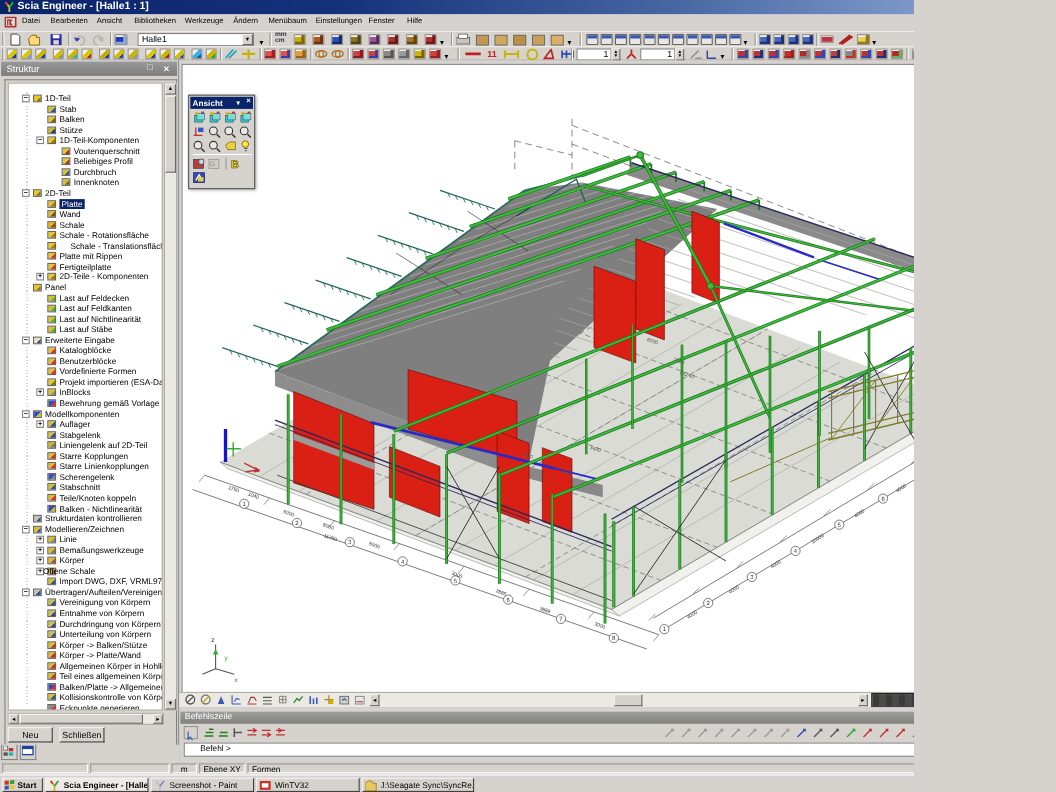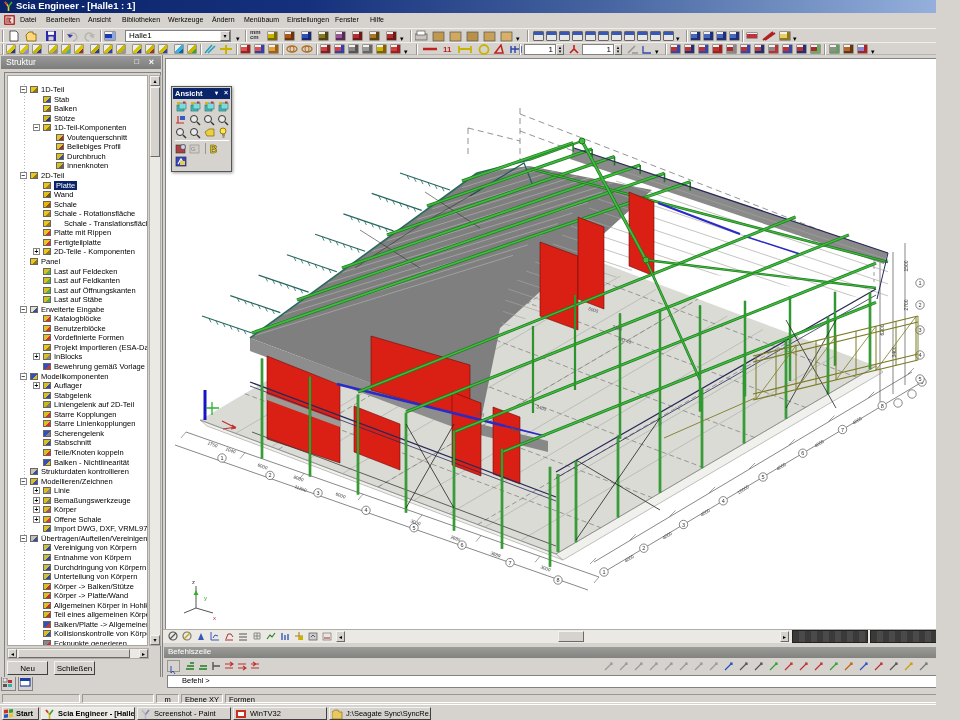--- a/index.html
+++ b/index.html
@@ -1,15 +1,15 @@
 <!DOCTYPE html>
 <html><head><meta charset="utf-8"><style>*{margin:0;padding:0;box-sizing:border-box;}
 html,body{width:960px;height:720px;overflow:hidden;font-family:"Liberation Sans",sans-serif;background:#d6d3ce;}
 .abs{position:absolute;}
-#root{position:relative;width:936px;height:720px;background:#c4b5fd;overflow:hidden;}
+#root{position:relative;width:831px;height:720px;background:#c4b5fd;overflow:hidden;}
 #title{left:0;top:0;width:960px;height:13px;background:linear-gradient(to right,#0a246a 0%,#16317c 32%,#44639f 62%,#9ab5e0 100%);color:#fff;font-size:9.5px;font-weight:bold;}
 #menubar{left:0;top:13px;width:960px;height:15px;background:#d6d3ce;font-size:7px;color:#000;}
 .mi{position:absolute;top:3px;}
 .ic{position:absolute;border-radius:1px;}
 .sep{position:absolute;width:2px;border-left:1px solid #9a968f;border-right:1px solid #fff;}
 .tico{position:absolute;width:8px;height:7px;}
 .texp{position:absolute;width:7px;height:7px;border:1px solid #848484;background:#fff;font-size:6.5px;line-height:5px;text-align:center;color:#000;font-weight:bold;}
 .trow{position:absolute;height:9.5px;font-size:7.5px;color:#000;white-space:nowrap;}
 .tsel{background:#0a246a;color:#fff;padding:0 2px;}
 .sbtn{position:absolute;background:#d6d3ce;border:1px solid;border-color:#f4f2ef #6a6a6a #6a6a6a #f4f2ef;font-size:6px;text-align:center;color:#000;}
@@ -287,21 +287,21 @@
           <div class="trow" style="left:0;top:190.5px">
             <span class="tico" style="left:35px;top:1px;background:linear-gradient(135deg,#d8c020 60%,#50b050 60%);border:0.5px solid #6a6560"></span>
             <span style="position:absolute;left:46px;top:0px">Last auf Feldecken</span>
           </div>
           <div class="trow" style="left:0;top:200.0px">
             <span class="tico" style="left:35px;top:1px;background:linear-gradient(135deg,#d8c020 60%,#50b050 60%);border:0.5px solid #6a6560"></span>
             <span style="position:absolute;left:46px;top:0px">Last auf Feldkanten</span>
           </div>
           <div class="trow" style="left:0;top:209.6px">
             <span class="tico" style="left:35px;top:1px;background:linear-gradient(135deg,#d8c020 60%,#50b050 60%);border:0.5px solid #6a6560"></span>
-            <span style="position:absolute;left:46px;top:0px">Last auf Öffnungskanten</span>
+            <span style="position:absolute;left:46px;top:0px">Last auf Nichtlinearität</span>
           </div>
           <div class="trow" style="left:0;top:219.1px">
             <span class="tico" style="left:35px;top:1px;background:linear-gradient(135deg,#d8c020 60%,#50b050 60%);border:0.5px solid #6a6560"></span>
             <span style="position:absolute;left:46px;top:0px">Last auf Stäbe</span>
           </div>
           <div class="trow" style="left:0;top:228.7px">
             <span class="texp" style="left:12px;top:1px">−</span>
             <span class="tico" style="left:22px;top:1px;background:linear-gradient(135deg,#e8e0c8 60%,#3050a0 60%);border:0.5px solid #6a6560"></span>
             <span style="position:absolute;left:33px;top:0px">Erweiterte Eingabe</span>
           </div>
@@ -392,21 +392,21 @@
             <span style="position:absolute;left:46px;top:0px">Bemaßungswerkzeuge</span>
           </div>
           <div class="trow" style="left:0;top:429.2px">
             <span class="texp" style="left:25px;top:1px">+</span>
             <span class="tico" style="left:35px;top:1px;background:linear-gradient(135deg,#d8c020 60%,#a05858 60%);border:0.5px solid #6a6560"></span>
             <span style="position:absolute;left:46px;top:0px">Körper</span>
           </div>
           <div class="trow" style="left:0;top:438.8px">
             <span class="texp" style="left:25px;top:1px">+</span>
             <span class="tico" style="left:35px;top:1px;background:linear-gradient(135deg,#d8c020 60%,#c84040 60%);border:0.5px solid #6a6560"></span>
-            <span style="position:absolute;left:46px;top:0px">Offene Schale</span>
+            <span style="position:absolute;left:31px;top:0px">Offene Schale</span>
           </div>
           <div class="trow" style="left:0;top:448.3px">
             <span class="tico" style="left:35px;top:1px;background:linear-gradient(135deg,#d8c020 60%,#3050a0 60%);border:0.5px solid #6a6560"></span>
             <span style="position:absolute;left:46px;top:0px">Import DWG, DXF, VRML97</span>
           </div>
           <div class="trow" style="left:0;top:457.9px">
             <span class="texp" style="left:12px;top:1px">−</span>
             <span class="tico" style="left:22px;top:1px;background:linear-gradient(135deg,#c8c0b8 60%,#3050a0 60%);border:0.5px solid #6a6560"></span>
             <span style="position:absolute;left:33px;top:0px">Übertragen/Aufteilen/Vereinigen</span>
           </div>

